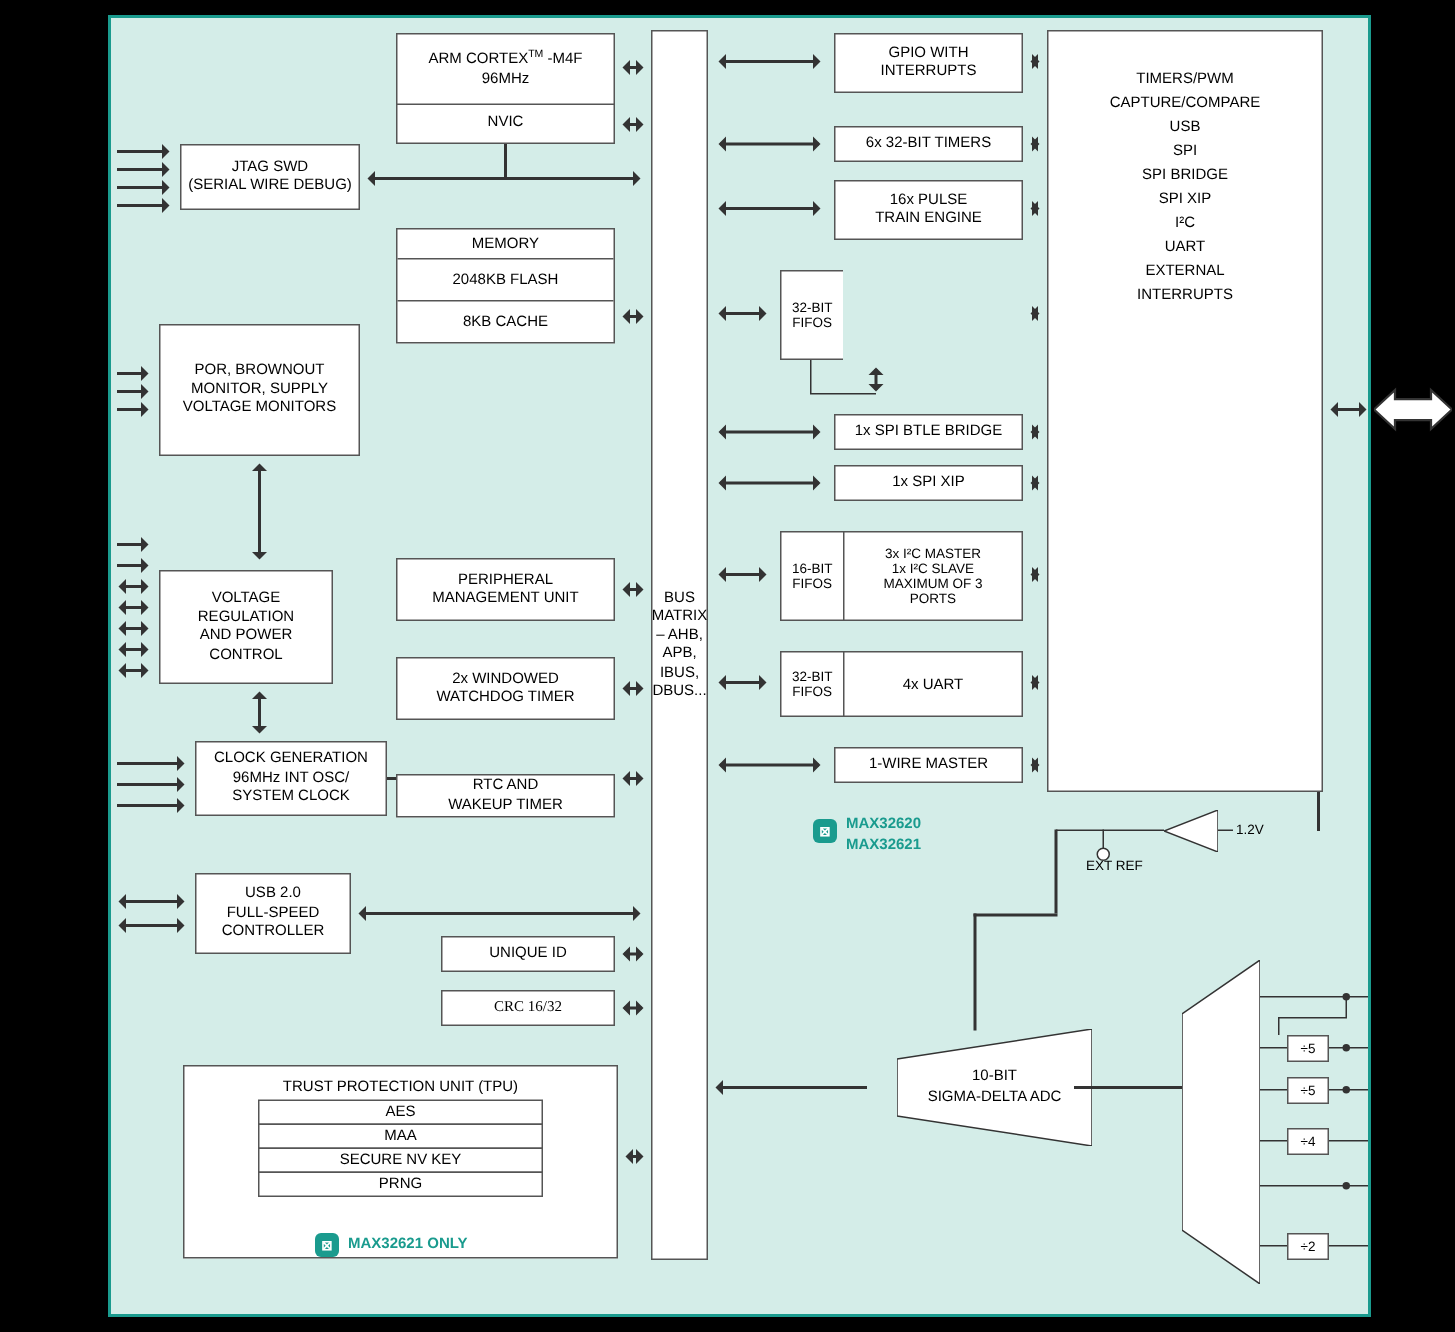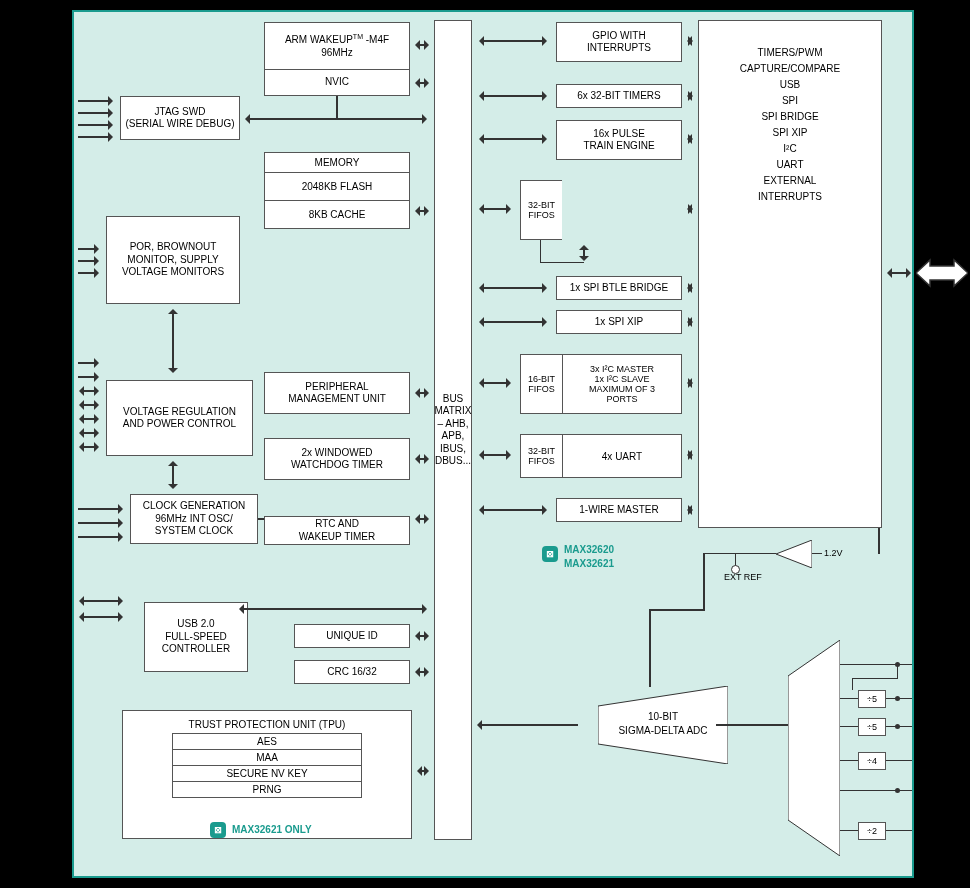--- a/index.html
+++ b/index.html
@@ -172,33 +172,33 @@
 
 <div class="chip-boundary"></div>
 
 <div class="block" style="left:120px; top:96px; width:120px; height:44px; white-space:pre-line;">JTAG SWD
 (SERIAL WIRE DEBUG)</div>
 
 <div class="block" style="left:106px; top:216px; width:134px; height:88px; white-space:pre-line;">POR, BROWNOUT
 MONITOR, SUPPLY
 VOLTAGE MONITORS</div>
 
-<div class="block" style="left:106px; top:380px; width:147px; height:76px; white-space:pre-line;">VOLTAGE REGULATION
+<div class="block" style="left:106px; top:380px; width:116px; height:76px; white-space:pre-line;">VOLTAGE REGULATION
 AND POWER CONTROL</div>
 
 <div class="block" style="left:130px; top:494px; width:128px; height:50px; white-space:pre-line;">CLOCK GENERATION
 96MHz INT OSC/
 SYSTEM CLOCK</div>
 
-<div class="block" style="left:130px; top:602px; width:104px; height:70px; white-space:pre-line;margin-left:14px;">USB 2.0
+<div class="block" style="left:130px; top:582px; width:104px; height:54px; white-space:pre-line;">USB 2.0
 FULL-SPEED
 CONTROLLER</div>
 
 <div class="block tall" style="left:264px; top:22px; width:146px; height:48px;">
-   <div><span>ARM WAKEUP</span><sup>TM</sup>&nbsp;<span>-M4F</span></div>
+   <div><span>ARM CORTEX</span><sup>TM</sup>&nbsp;<span>-M4F</span></div>
    <div>96MHz</div>
 </div>
 <div class="block" style="left:264px; top:70px; width:146px; height:26px; border-top:none;">NVIC</div>
 
 <div class="memory-wrap" style="left:264px; top:152px; width:146px;">
   <div class="mem-title">MEMORY</div>
   <div class="mem-row">2048KB FLASH</div>
   <div class="mem-row">8KB CACHE</div>
 </div>
 
@@ -206,21 +206,21 @@
 MANAGEMENT UNIT</div>
 
 <div class="block" style="left:264px; top:438px; width:146px; height:42px; white-space:pre-line;">2x WINDOWED
 WATCHDOG TIMER</div>
 
 <div class="block" style="left:264px; top:516px; width:146px; height:29px; white-space:pre-line;">RTC AND
 WAKEUP TIMER</div>
 
 <div class="block" style="left:294px; top:624px; width:116px; height:24px;">UNIQUE ID</div>
 
-<div class="block" style="left:294px; top:660px; width:116px; height:24px;">CRC 16/32</div>
+<div class="block" style="left:294px; top:660px; width:116px; height:24px;font-family:Liberation Serif, serif;">CRC 16/32</div>
 
 <div class="tpu-wrap" style="left:122px; top:710px; width:290px;">
   <div class="tpu-title">TRUST PROTECTION UNIT (TPU)</div>
   <div style="width:190px; margin:0 auto;">
     <div class="tpu-row">AES</div>
     <div class="tpu-row">MAA</div>
     <div class="tpu-row">SECURE NV KEY</div>
     <div class="tpu-row">PRNG</div>
   </div>
 </div>

